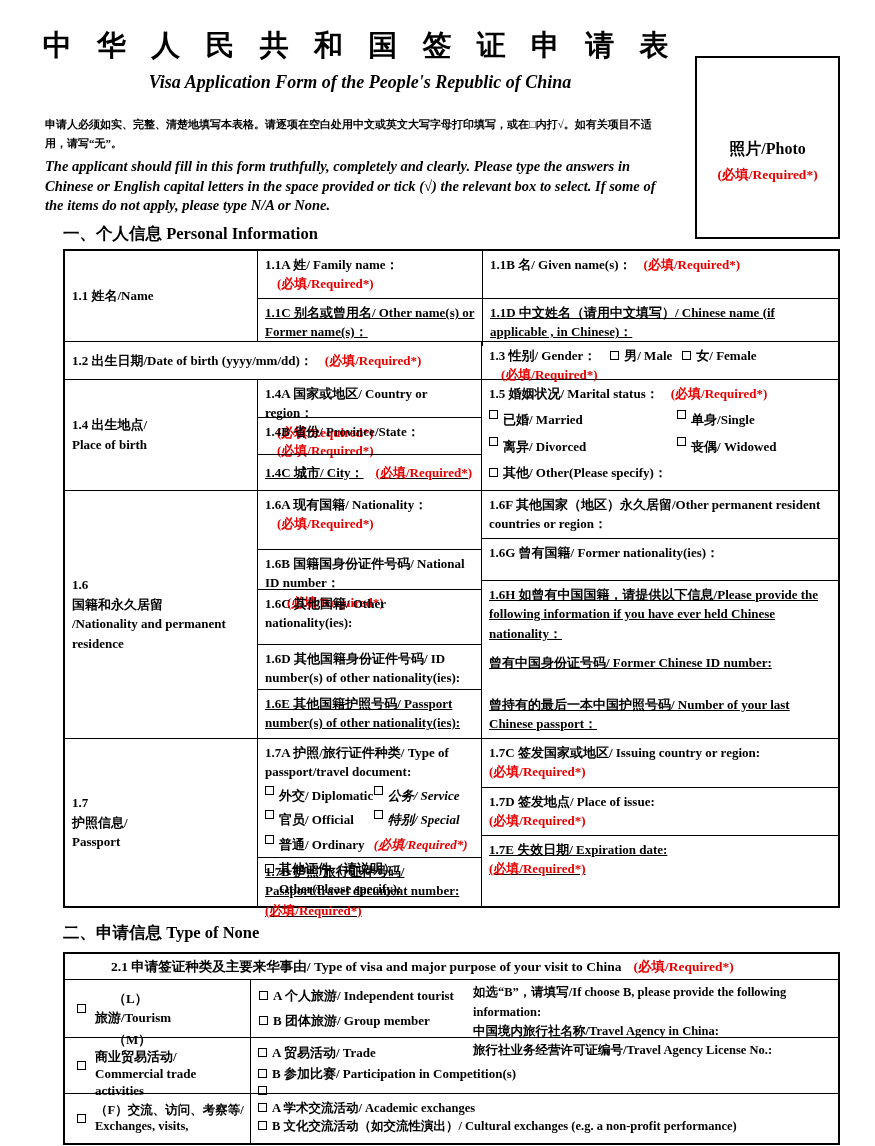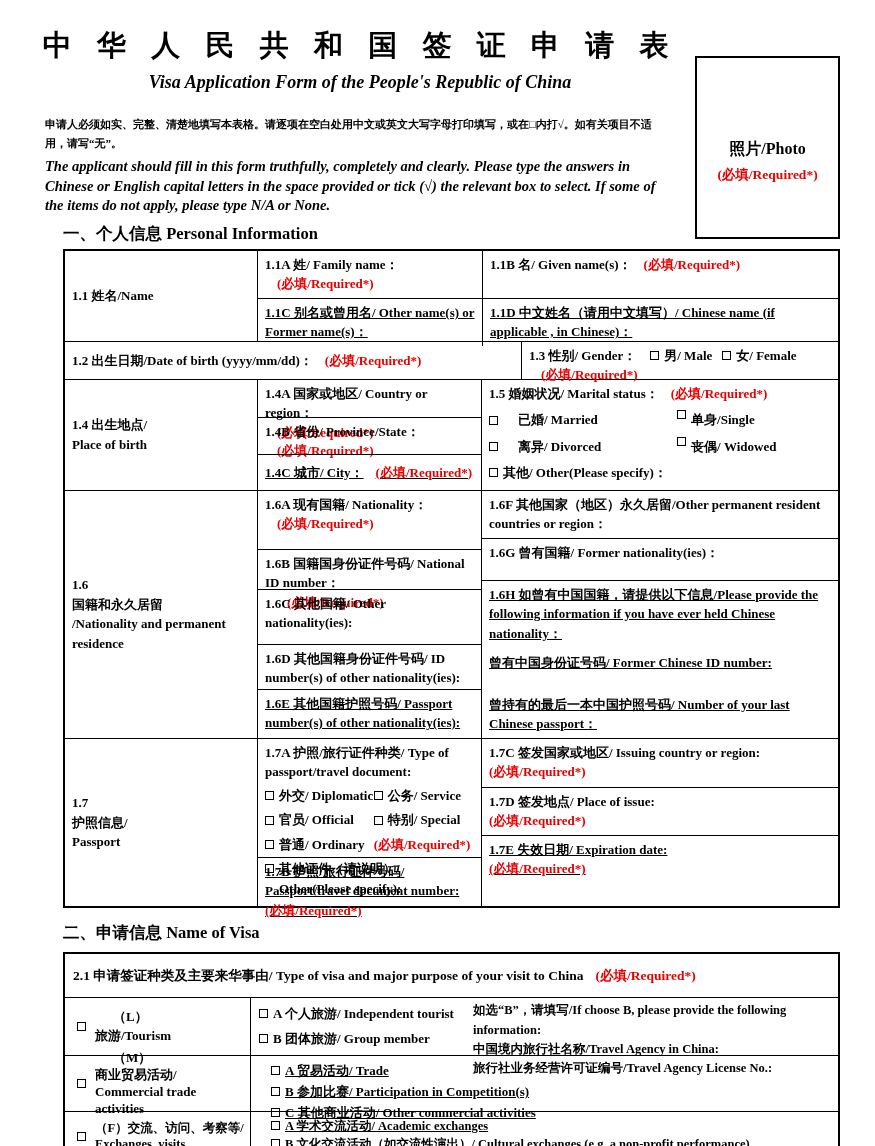--- a/index.html
+++ b/index.html
@@ -39,41 +39,41 @@
   .midcol { flex: 0 0 224px; }
   .grow { flex: 1 1 auto; min-width: 0; }
   .req { color: #e60000; margin-left: 12px; white-space: nowrap; }
   .req.block { display: block; margin-left: 0; }
   .req.indent { margin-left: 22px; }
   .cb { display: inline-block; width: 9px; height: 9px; border: 1.5px solid #000;
         margin-right: 5px; flex: 0 0 auto; }
   .opt { display: flex; align-items: baseline; }
   .opt .cb { position: relative; top: 0px; }
   .grid-row { display: flex; }
-  .grid-row > .g1 { flex: 0 0 52%; display: flex; align-items: center; }
-  .grid-row > .g2 { flex: 1 1 auto; display: flex; align-items: center; }
+  .grid-row > .g1 { flex: 0 0 52%; display: flex; align-items: flex-start; }
+  .grid-row > .g2 { flex: 1 1 auto; display: flex; align-items: flex-start; font-style: italic; }
   .mar-row { display: flex; margin-top: 7px; }
-  .mar-row > .g1 { flex: 0 0 55%; display: flex; align-items: center; gap: 15px; }
+  .mar-row > .g1 { flex: 0 0 55%; display: flex; align-items: flex-start; }
   .mar-row > .g2 { flex: 1 1 auto; display: flex; align-items: flex-start; }
   
-  .h90 { height: 90px; } .h38 { height: 38px; gap: 40px; } .h111 { height: 111px; }
+  .h90 { height: 90px; } .h38 { height: 38px; } .h111 { height: 111px; }
   .h248 { height: 248px; } .h168 { height: 168px; }
   .sh48 { height: 48px; } .sh37 { height: 37px; }
   .sh58 { height: 58px; } .sh40 { height: 40px; } .sh55 { height: 55px; }
   .sh45 { height: 45px; } .sh50 { height: 50px; }
   .sh118 { height: 118px; } .sh48b { height: 48px; }
   .fill { flex: 1 1 auto; text-decoration: underline; }
   
   .tbl2 { margin-left: 63px; margin-top: 6px; width: 777px; border: 2px solid #000;
           font-size: 13px; line-height: 1.45; }
-  .t2head { padding: 12px 8px; font-size: 13.5px; }
+  .t2head { padding: 3px 8px; font-size: 13.5px; margin-left: 38px; }
   .t2lab { flex: 0 0 185px; display: flex; align-items: center; padding: 3px 6px 3px 12px; }
   .t2lab .code-line { padding-left: 18px; }
   .t2lab .cb { margin-right: 9px; }
-  .t2opts { padding: 4px 20px; text-decoration: underline; }
+  .t2opts { padding: 4px 7px; }
   .t2row-l { height: 58px; } .t2row-m { height: 56px; } .t2row-f { height: 50px; }
   .l-opts { flex: 0 0 218px; display: flex; flex-direction: column; justify-content: space-around; padding: 4px 0 4px 8px; }
   .l-info { flex: 1 1 auto; padding: 3px 4px; line-height: 1.55; font-size: 12.5px; }
   .opt-line { display: flex; align-items: baseline; margin: 2px 0; }
   .t2f .opt-line { margin: 0.5px 0; font-size: 12.5px; }
   .t2f-lab { line-height: 1.25; font-size: 12.5px; }
   .m-lab { line-height: 1.3; }
 </style>
 </head>
 <body>
@@ -283,21 +283,21 @@
         <span class="req block">(必填/Required*)</span>
       </div>
       <div class="cell fill hl">
         <div>1.7E 失效日期/ Expiration date:</div>
         <span class="req block">(必填/Required*)</span>
       </div>
     </div>
   </div>
 </div>
 
-<div class="sec-heading2">二、申请信息 Name of Visa</div>
+<div class="sec-heading2">二、申请信息 Type of None</div>
 
 <div class="tbl2">
   <div class="trow">
     <div class="t2head">
       <span>2.1 申请签证种类及主要来华事由/ Type of visa and major purpose of your visit to China</span><span class="req">(必填/Required*)</span>
     </div>
   </div>
 
   <div class="trow t2row-l">
     <div class="t2lab">
@@ -338,21 +338,20 @@
       <div class="opt-line">
           <span class="cb"></span>
           <span>A 贸易活动/ Trade</span>
         </div>
       <div class="opt-line">
           <span class="cb"></span>
           <span>B 参加比赛/ Participation in Competition(s)</span>
         </div>
       <div class="opt-line">
           <span class="cb"></span>
-          <span>C 其他商业活动/ Other commercial activities</span>
         </div>
     </div>
   </div>
 
   <div class="trow t2row-f t2f">
     <div class="t2lab">
       <span class="cb"></span>
       <span class="t2f-lab">（F）交流、访问、考察等/ Exchanges, visits,</span>
     </div>
     <div class="vl grow t2opts">

